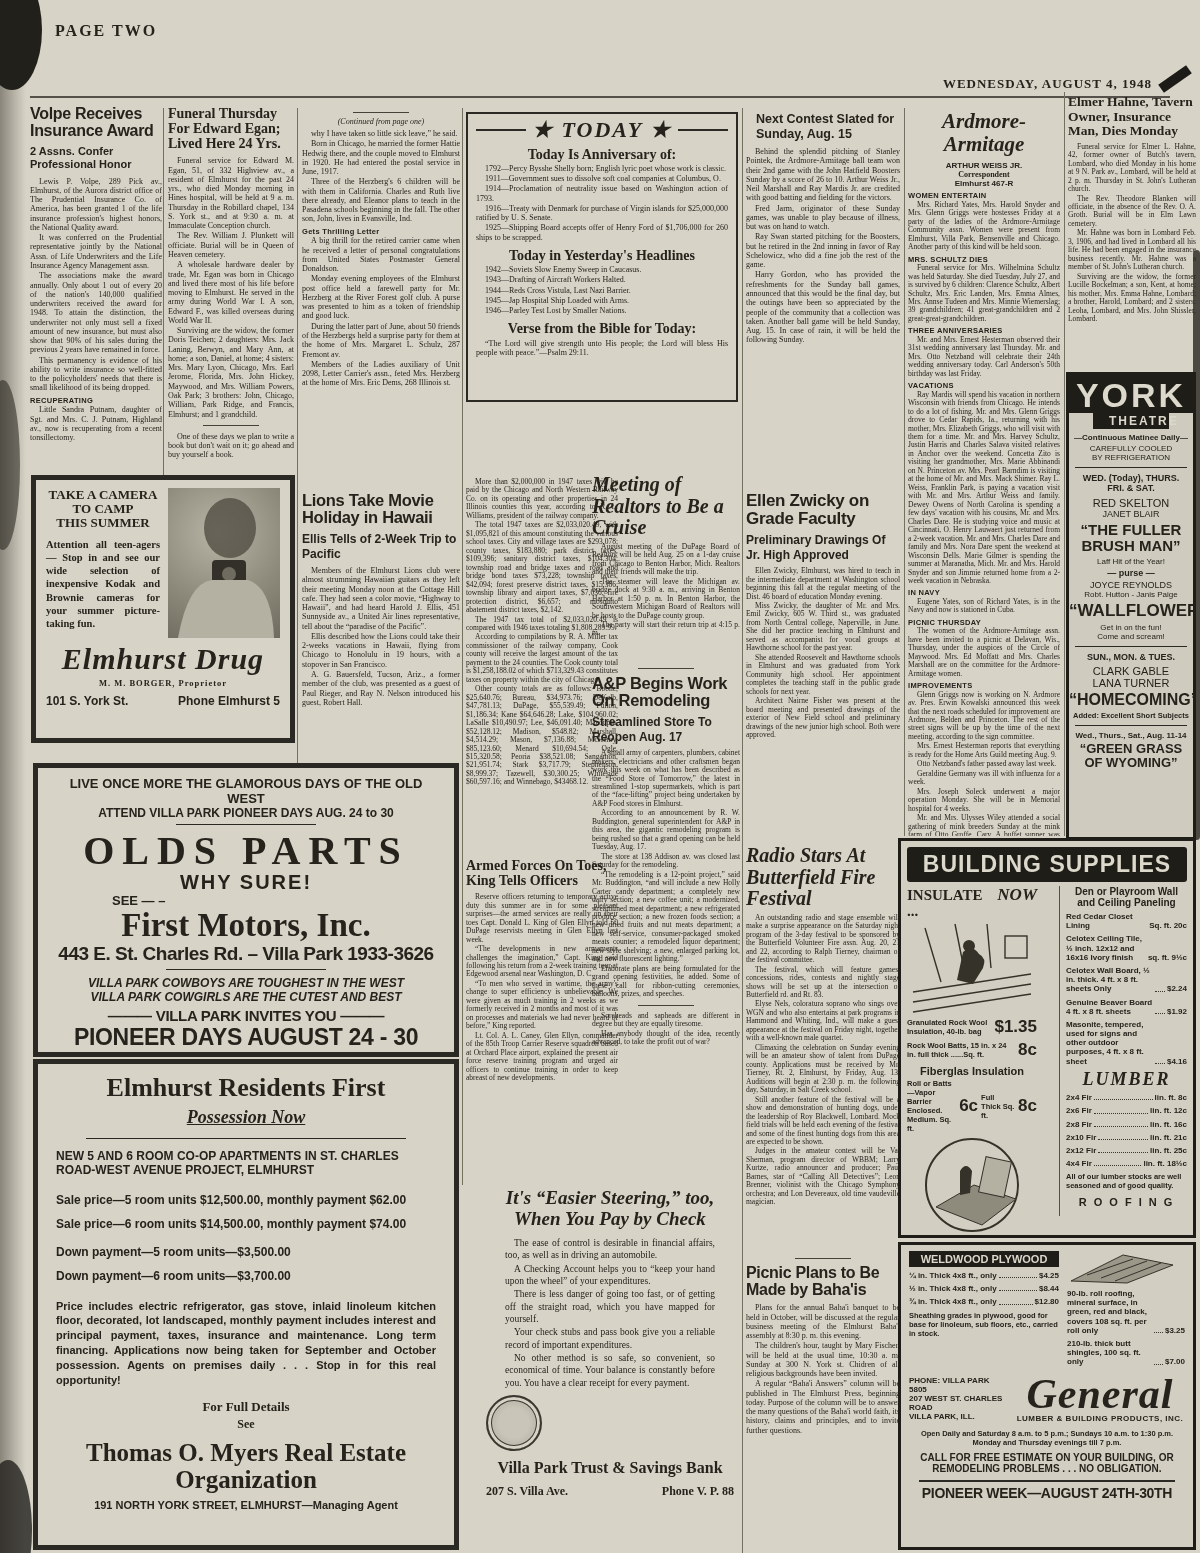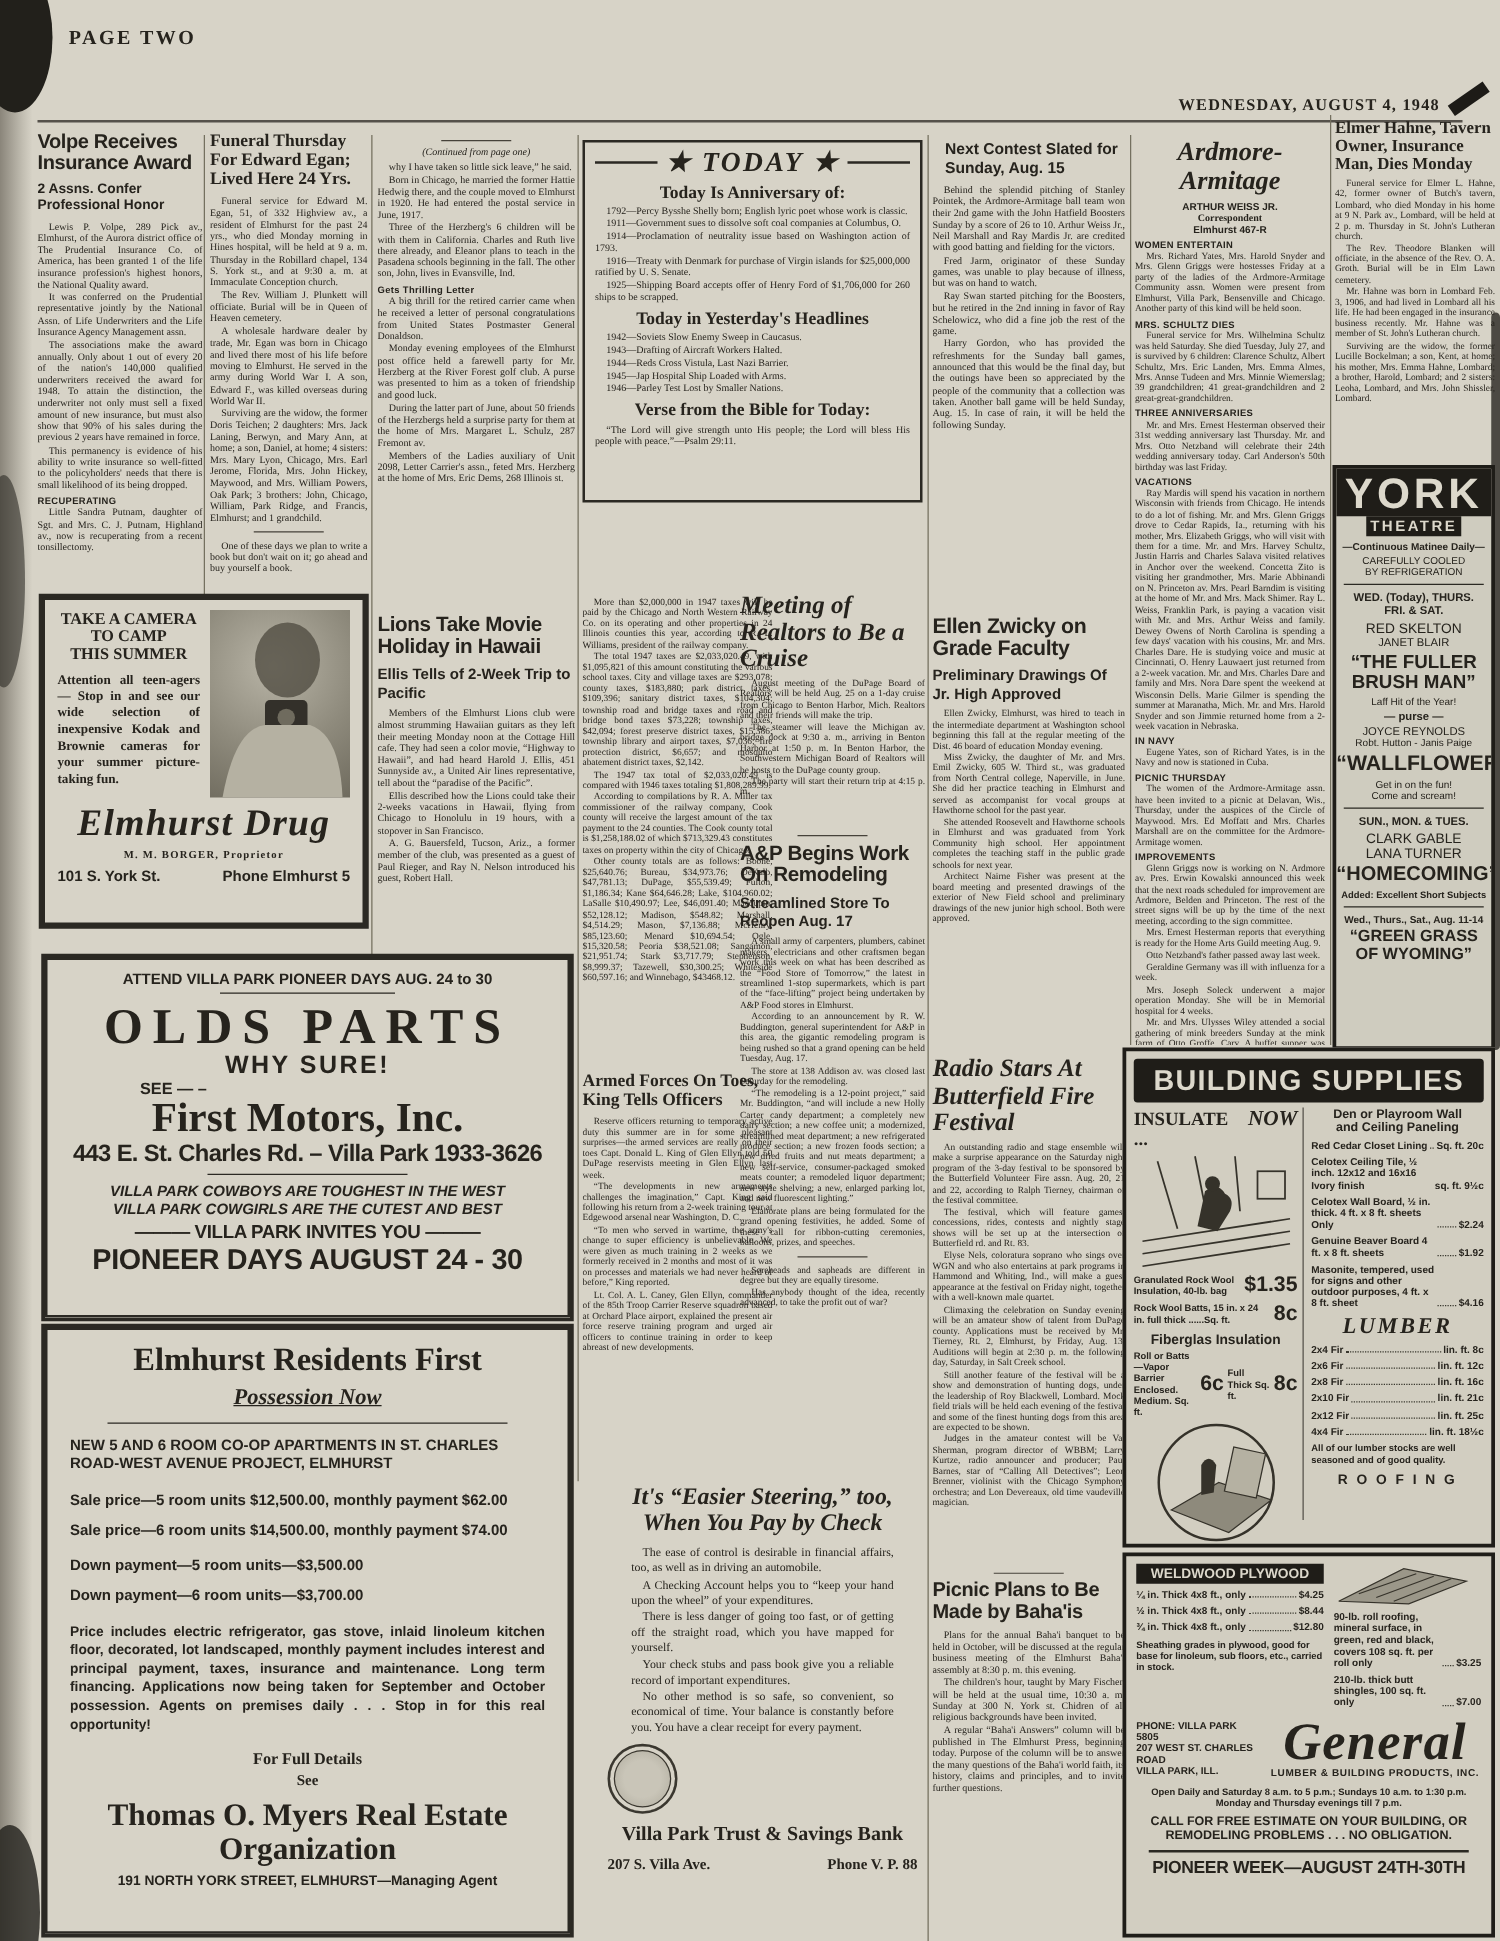--- a/index.html
+++ b/index.html
@@ -268,21 +268,21 @@
     <div class="b75" style="margin-top:4px;">
         <p>Funeral service for Elmer L. Hahne, 42, former owner of Butch's tavern, Lombard, who died Monday in his home at 9 N. Park av., Lombard, will be held at 2 p. m. Thursday in St. John's Lutheran church.</p>
         <p>The Rev. Theodore Blanken will officiate, in the absence of the Rev. O. A. Groth. Burial will be in Elm Lawn cemetery.</p>
         <p>Mr. Hahne was born in Lombard Feb. 3, 1906, and had lived in Lombard all his life. He had been engaged in the insurance business recently. Mr. Hahne was a member of St. John's Lutheran church.</p>
         <p>Surviving are the widow, the former Lucille Bockelman; a son, Kent, at home; his mother, Mrs. Emma Hahne, Lombard; a brother, Harold, Lombard; and 2 sisters: Leoha, Lombard, and Mrs. John Shissler, Lombard.</p>
       </div>
   </section>
 
   <section class="adbox-heavy" style="left:1066px;top:372px;width:124px;height:462px;background:#cfccbf;text-align:center;font-family:'Liberation Sans',sans-serif;">
     <div class="blackbar" style="font-size:34px;letter-spacing:3px;line-height:.95;padding:4px 0 2px;">YORK</div>
-    <div class="blackbar" style="font-size:12px;letter-spacing:2px;margin:0 24px 4px;padding:1px 3px;">THEATRE</div>
+    <div class="blackbar" style="font-size:12px;letter-spacing:2px;margin:0 24px 4px;padding:1px 16px;">THEATRE</div>
     <div style="font-weight:bold;font-size:8px;">—Continuous Matinee Daily—</div>
     <div style="font-size:8px;margin-top:2px;">CAREFULLY COOLED</div>
     <div style="font-size:8px;">BY REFRIGERATION</div>
     <div style="border-top:1px solid #2b2923;margin:5px 6px;"></div>
     <div style="font-weight:bold;font-size:9px;">WED. (Today), THURS.</div>
     <div style="font-weight:bold;font-size:9px;">FRI. &amp; SAT.</div>
     <div style="font-size:11px;margin-top:4px;">RED SKELTON</div>
     <div style="font-size:9px;">JANET BLAIR</div>
     <div style="font-weight:bold;font-size:15px;line-height:1.05;margin:3px 2px;">“THE FULLER BRUSH MAN”</div>
     <div style="font-size:8px;">Laff Hit of the Year!</div>
@@ -323,20 +323,21 @@
     </div>
     <div class="scriptname ctr" style="font-size:30px;margin-top:4px;">Elmhurst Drug</div>
     <div class="ctr" style="font-size:8.5px;font-weight:bold;letter-spacing:1px;margin-top:2px;">M. M. BORGER, Proprietor</div>
     <div style="display:flex;justify-content:space-between;font-family:'Liberation Sans',sans-serif;font-weight:bold;font-size:12px;margin-top:6px;">
       <span>101 S. York St.</span>
       <span>Phone Elmhurst 5</span>
     </div>
   </section>
 
   <section class="adbox" style="left:36px;top:766px;width:420px;height:288px;text-align:center;padding:8px 14px;box-sizing:border-box;">
+    <div style="font-family:'Liberation Sans',sans-serif;font-weight:bold;font-size:13px;">LIVE ONCE MORE THE GLAMOROUS DAYS OF THE OLD WEST</div>
     <div style="font-family:'Liberation Sans',sans-serif;font-weight:bold;font-size:12px;">ATTEND VILLA PARK PIONEER DAYS AUG. 24 to 30</div>
     <div style="width:140px;border-top:1px solid #2b2923;margin:4px auto;"></div>
     <div class="h-serif" style="font-size:40px;letter-spacing:8px;">OLDS PARTS</div>
     <div class="h-sans" style="font-size:20px;letter-spacing:2px;">WHY SURE!</div>
     <div style="text-align:left;margin-left:60px;font-family:'Liberation Sans',sans-serif;font-weight:bold;font-size:13px;">SEE — –</div>
     <div class="h-serif" style="font-size:33px;">First Motors, Inc.</div>
     <div class="h-sans" style="font-size:19px;letter-spacing:-0.5px;">443 E. St. Charles Rd. – Villa Park 1933-3626</div>
     <div style="width:160px;border-top:1px solid #2b2923;margin:6px auto;"></div>
     <div style="font-family:'Liberation Sans',sans-serif;font-weight:bold;font-style:italic;font-size:12px;">VILLA PARK COWBOYS ARE TOUGHEST IN THE WEST</div>
     <div style="font-family:'Liberation Sans',sans-serif;font-weight:bold;font-style:italic;font-size:12px;">VILLA PARK COWGIRLS ARE THE CUTEST AND BEST</div>
@@ -377,21 +378,21 @@
     <div class="h-serif" style="font-size:16px;margin-top:6px;">Villa Park Trust &amp; Savings Bank</div>
     <div style="display:flex;justify-content:space-between;padding:0 8px;font-weight:bold;font-size:12px;margin-top:8px;">
       <span>207 S. Villa Ave.</span>
       <span>Phone V. P. 88</span>
     </div>
   </section>
 
   <section class="adbox-heavy" style="left:898px;top:838px;width:298px;height:400px;background:#d2cec1;padding:6px;box-sizing:border-box;">
     <div class="blackbar" style="font-size:23px;letter-spacing:1px;padding:4px 0;border-radius:3px;">BUILDING SUPPLIES</div>
     <div style="display:flex;gap:6px;margin-top:4px;height:330px;">
-      <div style="flex:1;border-right:1px solid #55514a;padding-right:4px;">
+      <div style="flex:1;border-right:1px solid #55514a;padding-right:22px;">
         <div style="display:flex;align-items:baseline;justify-content:center;gap:3px;">
           <span class="h-serif" style="font-size:15px;">INSULATE ...</span>
           <span class="h-ital" style="font-size:17px;">NOW</span>
         </div>
         <svg width="130" height="92" viewBox="0 0 130 92" style="margin:3px auto;">
           <g stroke="#35322a" stroke-width="1.4" fill="none">
             <line x1="18" y1="6" x2="34" y2="60"></line>
               <line x1="48" y1="2" x2="58" y2="52"></line>
               <line x1="80" y1="2" x2="84" y2="46"></line>
             <line x1="6" y1="70" x2="124" y2="52"></line>

